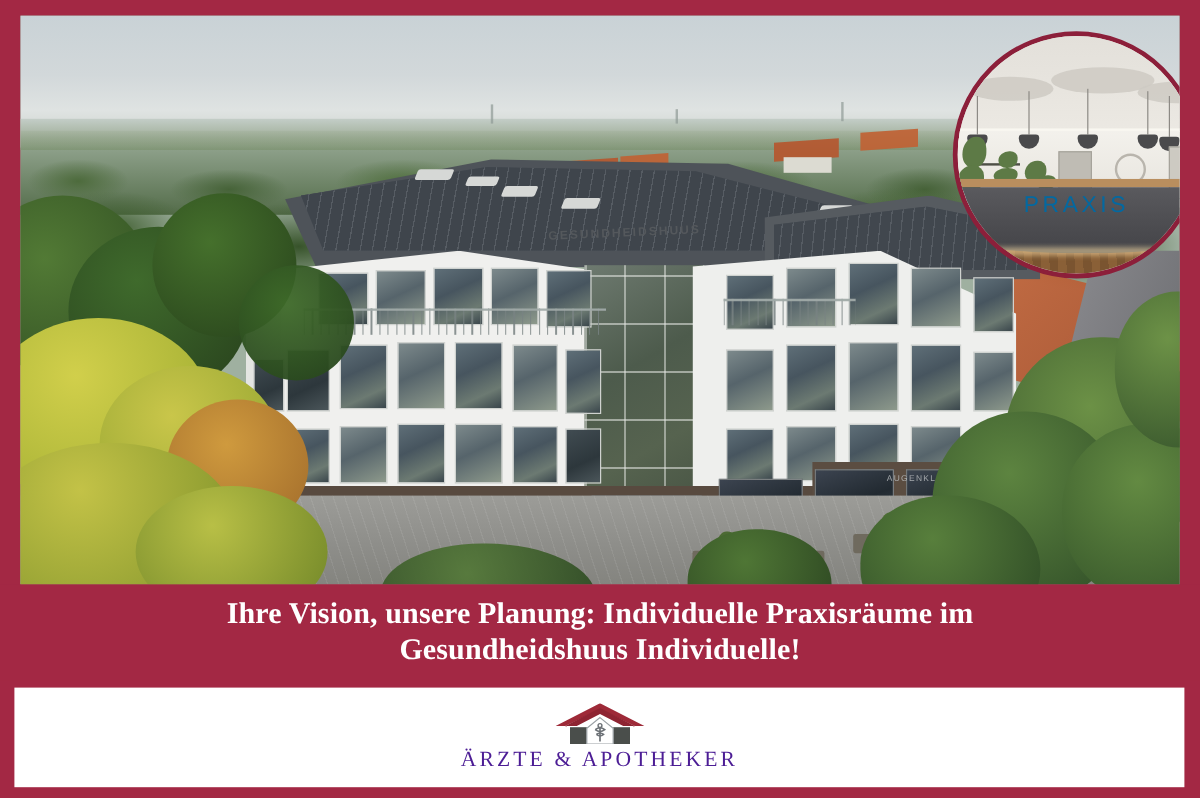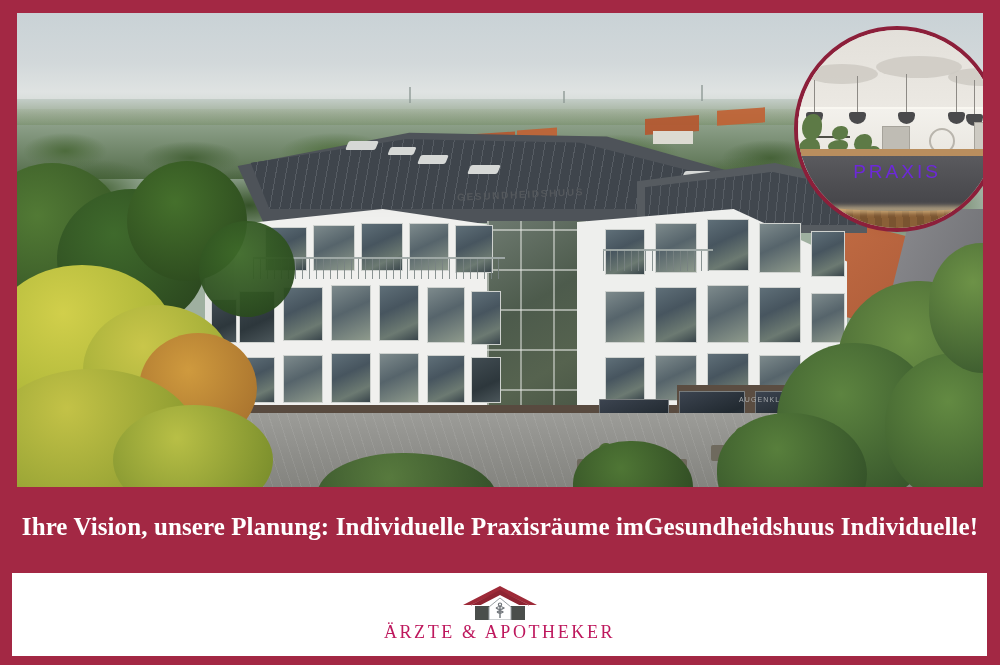--- a/index.html
+++ b/index.html
@@ -126,36 +126,36 @@
   .pend-wire{position:absolute;width:1px;background:#8d8a85;}
   .pend-shade{position:absolute;width:17px;height:12px;background:#4a4a4c;border-radius:3px 3px 9px 9px;}
   .ins-door{position:absolute;background:#bfbcb4;border:1px solid #a6a39b;box-sizing:border-box;}
   .ins-clock{position:absolute;width:22px;height:22px;border-radius:50%;border:2px solid #b9b5ad;}
   .ins-shelf{position:absolute;height:2px;background:#4e4f46;}
   .plant{position:absolute;border-radius:60% 40% 55% 45%;background:#5d7a46;}
   .counter{position:absolute;left:-6px;top:60%;width:112%;height:28%;
            background:linear-gradient(#5a5a5e 0%,#4c4c50 60%,#444448 100%);
            border-top:7px solid #b98e5e;border-radius:0 0 58% 58%/0 0 26% 26%;}
   .counter-glow{position:absolute;left:0;bottom:-2px;width:100%;height:7px;background:rgba(255,226,170,.55);filter:blur(2px);}
-  .praxis{position:absolute;left:0;top:66%;width:100%;text-align:center;color:#6d28d9;
+  .praxis{position:absolute;left:0;top:66%;width:100%;text-align:center;color:#0369a1;
           font-family:"Liberation Sans",sans-serif;font-size:19px;letter-spacing:3px;}
   .ins-floor{position:absolute;left:0;bottom:0;width:100%;height:16%;
         background:repeating-linear-gradient(86deg,#8a6037 0px,#8a6037 7px,#7a5430 7px,#7a5430 14px);}
 
   
   .banner{position:absolute;left:0;top:487px;width:1000px;height:80px;background:#A32844;
-          display:flex;align-items:center;justify-content:center;}
+          display:flex;flex-direction:column;align-items:center;justify-content:center;}
   .banner-line{color:#ffffff;font-family:"Liberation Serif",serif;font-weight:bold;
                font-size:25px;line-height:30px;letter-spacing:.1px;white-space:nowrap;}
 
   
   .logobar{position:absolute;left:12px;top:573px;width:975px;height:83px;background:#ffffff;
            display:flex;flex-direction:column;align-items:center;justify-content:center;}
   .logo-house{position:relative;width:74px;height:34px;margin-bottom:2px;}
-  .logo-text1{font-family:"Liberation Serif",serif;font-size:18px;letter-spacing:2.6px;color:#be185d;line-height:21px;}
+  .logo-text1{font-family:"Liberation Serif",serif;font-size:18px;letter-spacing:2.6px;color:#4c1d95;line-height:21px;}
   .logo-text2{font-family:"Liberation Serif",serif;font-size:18px;letter-spacing:2.6px;color:#4e5258;line-height:21px;}
   .reg{font-size:9px;vertical-align:super;letter-spacing:0;}
 </style>
 </head>
 <body>
 
 <div class="card">
 
   <div class="photo">
 

